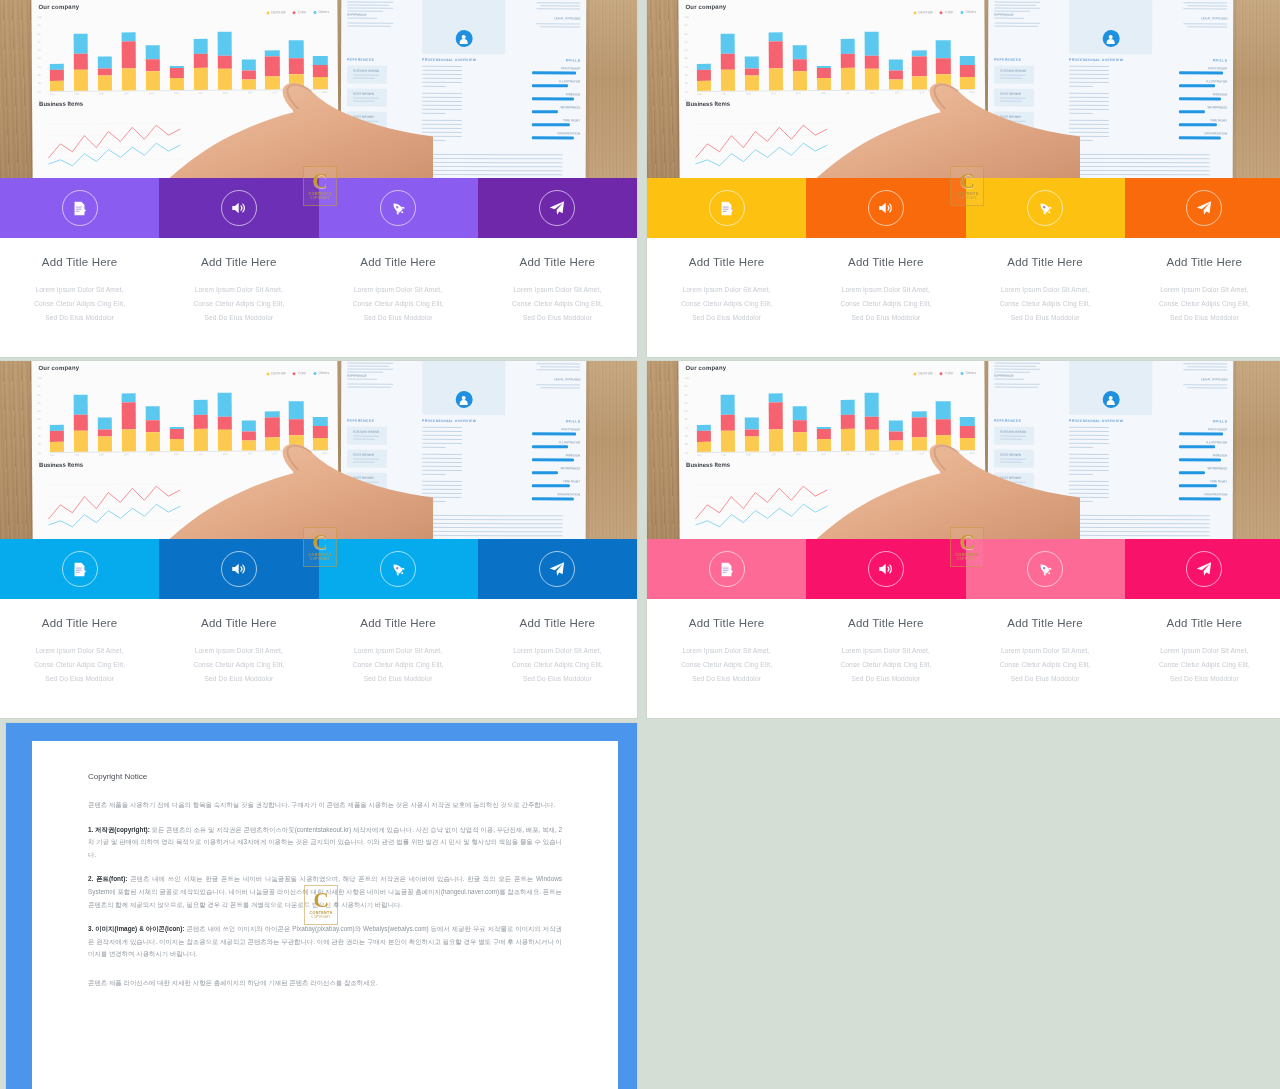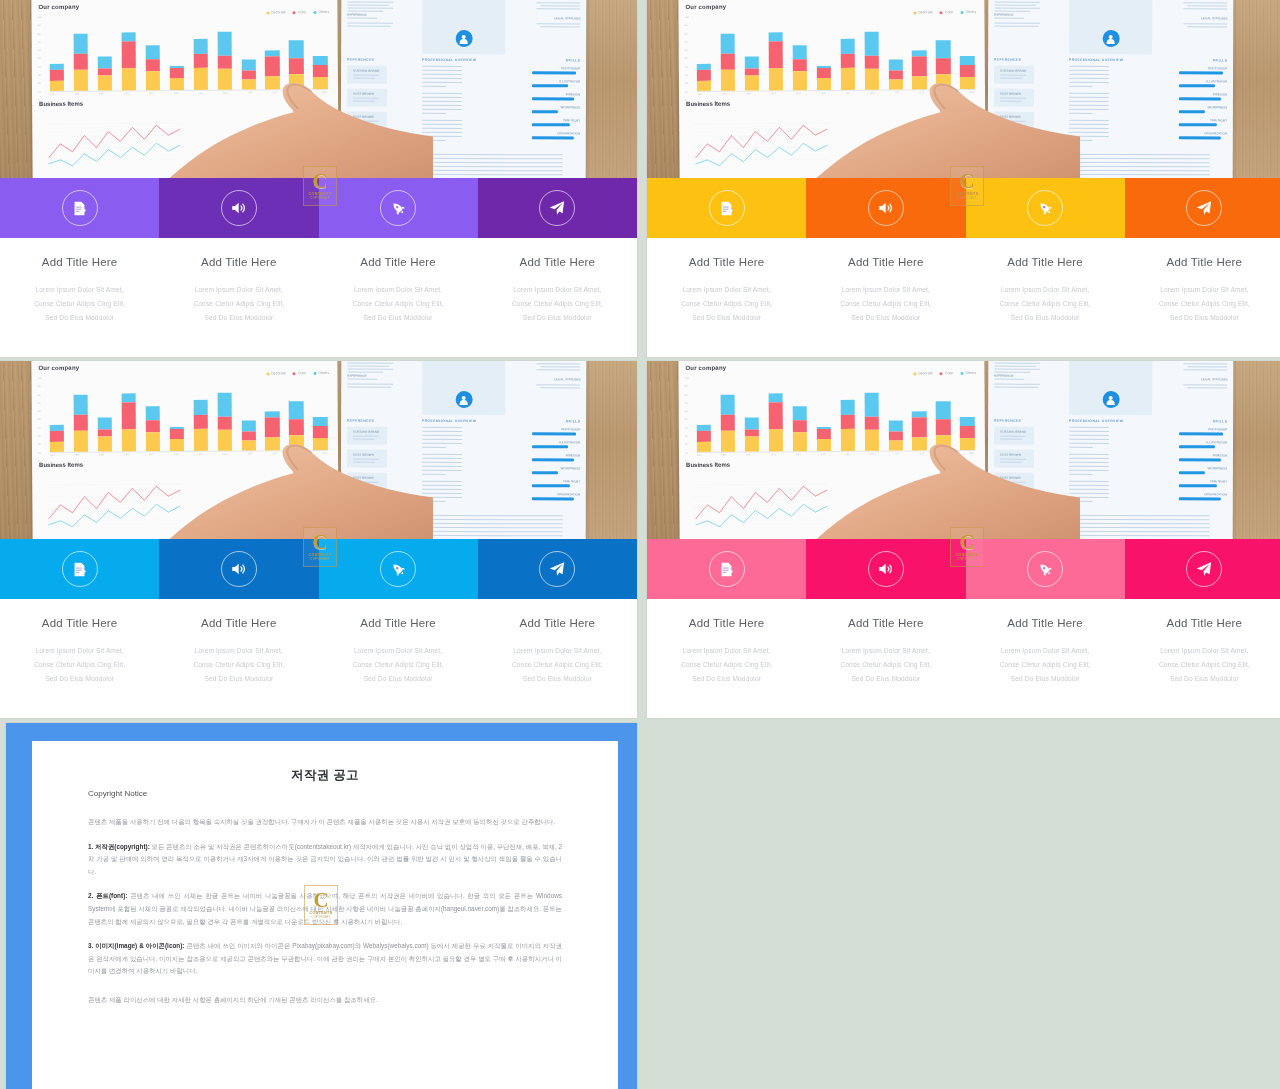--- a/index.html
+++ b/index.html
@@ -1439,21 +1439,20 @@
         <div class="watermark">
          <div class="wm-c">C</div>
          <div class="wm-t1">CONTENTS</div>
          <div class="wm-t2">COPYRIGHT</div>
        </div>
       </div>
     </div>
 
   <div class="copy-panel slide-shadow">
     <div class="copy-inner">
-      <div class="cp-title">저작권 공고</div>
       <div class="cp-sub">Copyright Notice</div>
 
       <div class="cp-para">콘텐츠 제품을 사용하기 전에 다음의 항목을 숙지하실 것을 권장합니다. 구매자가 이 콘텐츠 제품을 사용하는 것은 사용시 저작권 보호에 동의하신 것으로 간주합니다.</div>
 
       <div class="cp-para">
         <b>1. 저작권(copyright):</b><span> 모든 콘텐츠의 소유 및 저작권은 콘텐츠하이스아웃(contentstakeout.kr) 제작자에게 있습니다. 사전 승낙 없이 상업적 이용, 무단전재, 배포, 복제, 2차 가공 및 판매에 의하여 영리 목적으로 이용하거나 제3자에게 이용하는 것은 금지되어 있습니다. 이와 관련 법률 위반 발견 시 민사 및 형사상의 책임을 물을 수 있습니다.</span>
       </div>
 
       <div class="cp-para">
         <b>2. 폰트(font):</b><span> 콘텐츠 내에 쓰인 서체는 한글 폰트는 네이버 나눔글꼴을 사용하였으며, 해당 폰트의 저작권은 네이버에 있습니다. 한글 외의 모든 폰트는 Windows System에 포함된 서체의 글꼴로 제작되었습니다. 네이버 나눔글꼴 라이선스에 대한 자세한 사항은 네이버 나눔글꼴 홈페이지(hangeul.naver.com)를 참조하세요. 폰트는 콘텐츠의 함께 제공되지 않으므로, 필요할 경우 각 폰트를 개별적으로 다운로드 받으신 후 사용하시기 바랍니다.</span>

